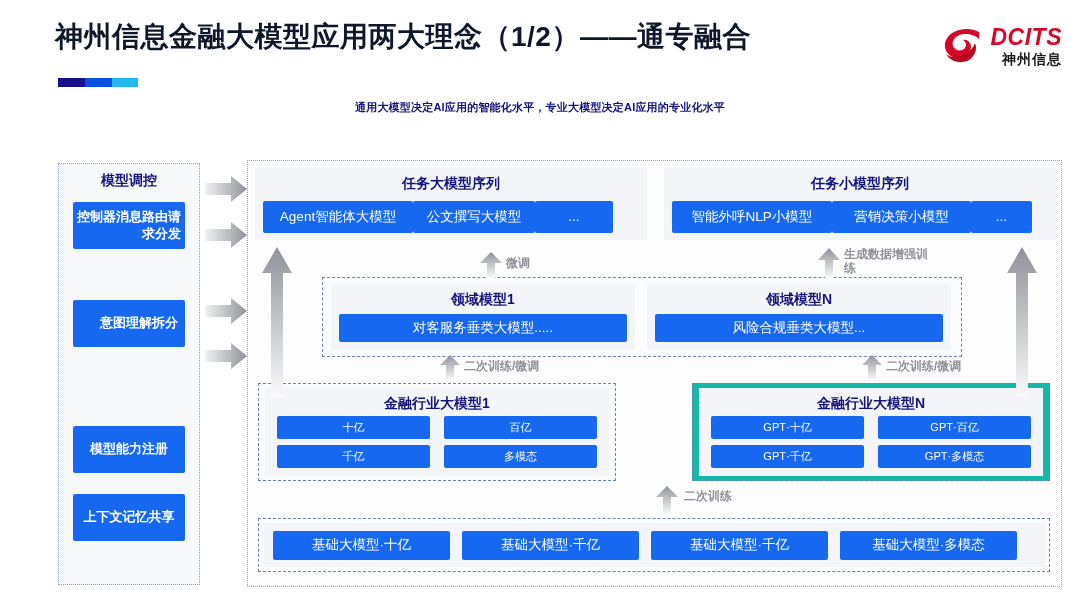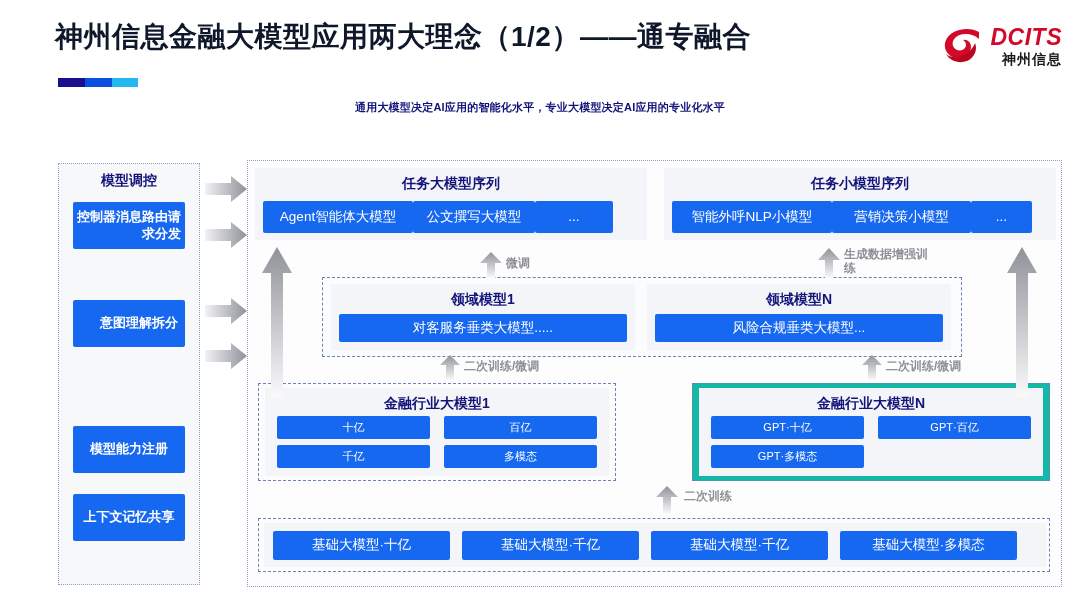--- a/index.html
+++ b/index.html
@@ -241,20 +241,21 @@
       </div>
     </div>
   </div>
 
   <div class="ind-wrap-r">
     <div class="panel ind-panel" style="position:absolute">
       <div class="panel-title">金融行业大模型N</div>
       <div class="ind-grid">
         <div class="bluebox">GPT·十亿</div>
         <div class="bluebox">GPT·百亿</div>
+        <div class="bluebox">GPT·千亿</div>
         <div class="bluebox">GPT·多模态</div>
       </div>
     </div>
   </div>
 
   <div class="base-wrap">
     <div class="panel base-panel" style="position:absolute">
       <div class="base-row">
         <div class="bluebox">基础大模型·十亿</div>
         <div class="bluebox">基础大模型·千亿</div>

